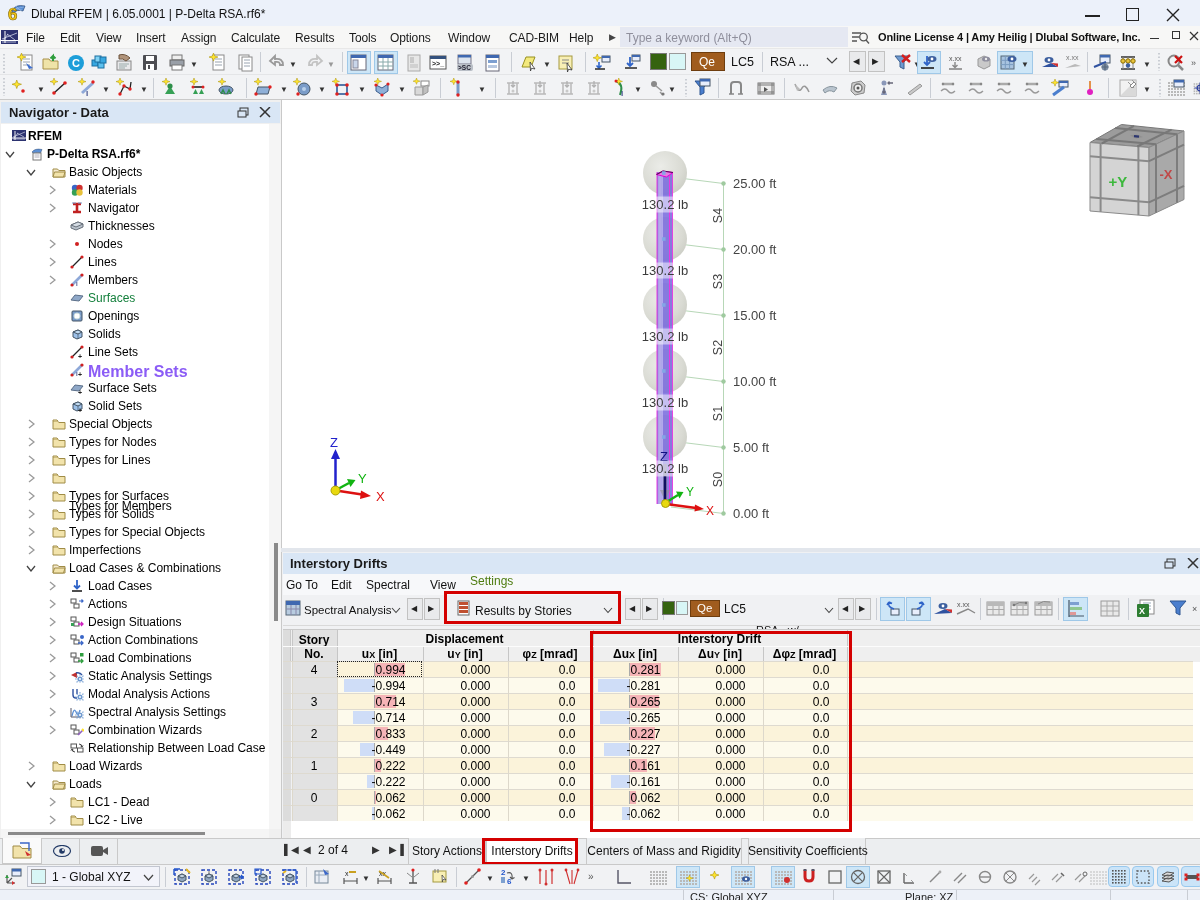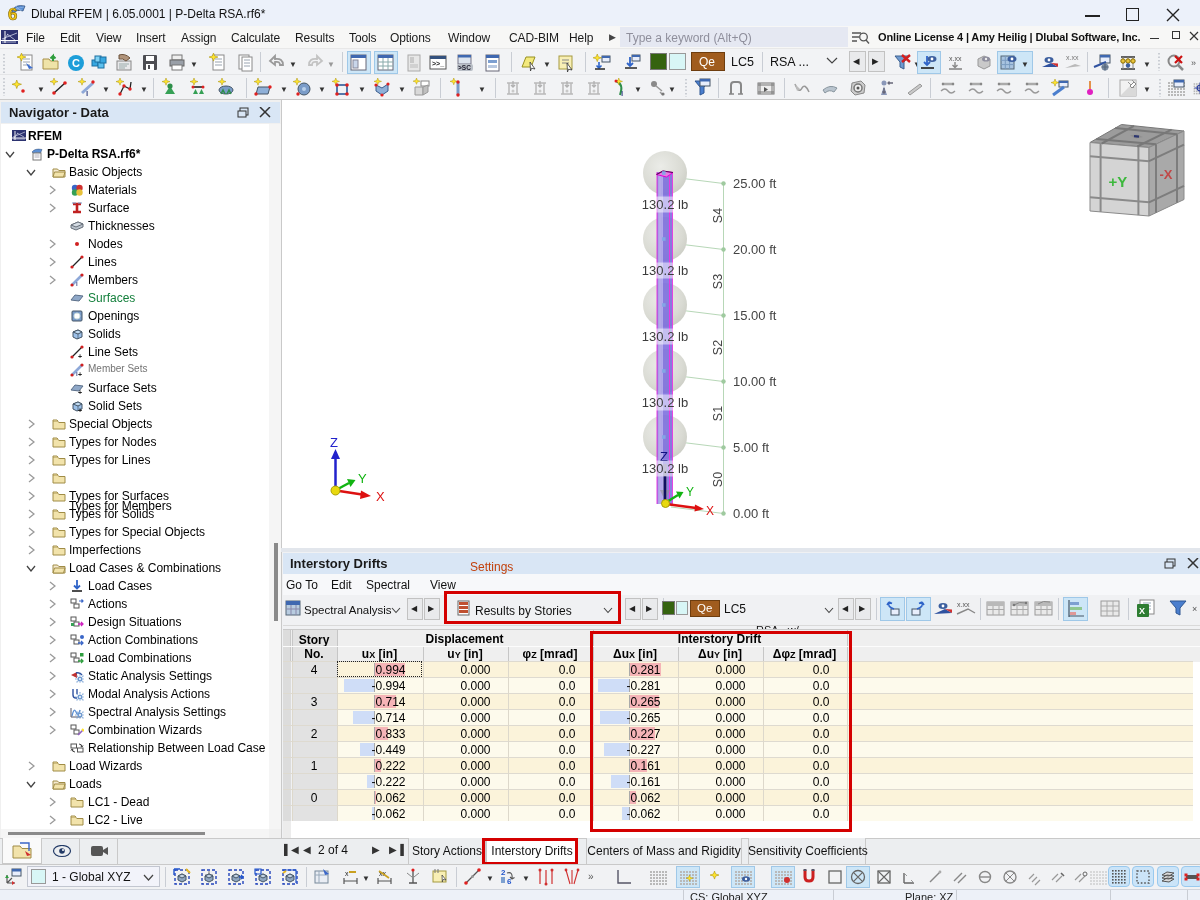--- a/index.html
+++ b/index.html
@@ -762,21 +762,21 @@
     <circle cx="9.5" cy="9.5" r="3.2" fill="#e8c23a"></circle>
   </svg>
 <div class="txt" style="left:88px;top:183px;font-size:12px;font-weight:normal;color:#000">Materials</div>
 <svg class="ab" style="left:48px;top:203px" width="8" height="10">
     <path d="M2 1 L7 5 L2 9" stroke="#9a9a9a" stroke-width="1.3" fill="none"></path>
   </svg>
 <svg class="ab" style="left:70px;top:201px" width="14" height="14" viewBox="0 0 14 14">
     <path d="M3 3 h8 M3 11 h8 M7 3 v8" stroke="#c02020" stroke-width="2.6"></path>
     <path d="M2 2 h4 M8 2 h4" stroke="#7a9cc8" stroke-width="1"></path>
   </svg>
-<div class="txt" style="left:88px;top:201px;font-size:12px;font-weight:normal;color:#000">Surface</div>
+<div class="txt" style="left:88px;top:201px;font-size:12px;font-weight:normal;color:#000">Navigator</div>
 <svg class="ab" style="left:70px;top:219px" width="14" height="14" viewBox="0 0 14 14">
     <path d="M1 6 L8 3 L13 5 L13 8 L6 11 L1 9 Z" fill="#b9c2cc" stroke="#68707a"></path>
     <path d="M1 6 L8 3 L13 5 L6 8 Z" fill="#d5dce4" stroke="#68707a"></path>
   </svg>
 <div class="txt" style="left:88px;top:219px;font-size:12px;font-weight:normal;color:#000">Thicknesses</div>
 <svg class="ab" style="left:48px;top:239px" width="8" height="10">
     <path d="M2 1 L7 5 L2 9" stroke="#9a9a9a" stroke-width="1.3" fill="none"></path>
   </svg>
 <svg class="ab" style="left:70px;top:237px" width="14" height="14" viewBox="0 0 14 14">
     <circle cx="7" cy="7" r="2" fill="#d02020"></circle>
@@ -823,21 +823,21 @@
     <text x="8" y="14" font-size="7" font-weight="bold" fill="#222">+</text>
   </svg>
 <div class="txt" style="left:88px;top:345px;font-size:12px;font-weight:normal;color:#000">Line Sets</div>
 <svg class="ab" style="left:70px;top:363px" width="14" height="14" viewBox="0 0 14 14">
     <path d="M2 12 L12 2" stroke="#8ea8d8" stroke-width="2.6"></path>
     <circle cx="2" cy="12" r="1.6" fill="#d02020"></circle>
     <circle cx="12" cy="2" r="1.6" fill="#d02020"></circle>
     <text x="6" y="13" font-size="6" fill="#44518e" font-weight="bold">I</text>
     <text x="8" y="14" font-size="7" font-weight="bold" fill="#222">+</text>
   </svg>
-<div class="txt" style="left:88px;top:363px;font-size:10px;font-weight:normal;color:#737373">Member Sets</div>
+<div class="txt" style="left:88px;top:363px;font-size:16px;font-weight:bold;color:#8b5cf6">Member Sets</div>
 <svg class="ab" style="left:70px;top:381px" width="14" height="14" viewBox="0 0 14 14">
     <path d="M1 9 L5 4 L13 5 L9 10 Z" fill="#8fa8c8" stroke="#5a6e88"></path>
     <text x="8" y="14" font-size="7" font-weight="bold" fill="#222">+</text>
   </svg>
 <div class="txt" style="left:88px;top:381px;font-size:12px;font-weight:normal;color:#000">Surface Sets</div>
 <svg class="ab" style="left:70px;top:399px" width="14" height="14" viewBox="0 0 14 14">
     <path d="M3 5 L8 3 L12 5 L12 10 L7 12 L3 10 Z" fill="#9cc0e8" stroke="#456"></path>
     <path d="M3 5 L8 3 L12 5 L8 7 Z" fill="#c2dbf2" stroke="#456"></path>
     <path d="M8 7 L8 12" stroke="#456" stroke-width="0.7"></path>
     <text x="8" y="14" font-size="7" font-weight="bold" fill="#222">+</text>
@@ -1182,21 +1182,21 @@
     <rect x="1" y="4" width="8" height="6" fill="#d9e6f5" stroke="#333"></rect>
   </svg>
 <svg class="ab" style="left:1187px;top:558px" width="12" height="11">
     <path d="M1 0 L11 10 M11 0 L1 10" stroke="#333" stroke-width="1.5"></path>
   </svg>
 <div class="ab" style="left:283px;top:574px;width:917px;height:21px;background:#f7f8fa"></div>
 <div class="txt" style="left:286px;top:578px;font-size:12px;color:#111">Go To</div>
 <div class="txt" style="left:331px;top:578px;font-size:12px;color:#111">Edit</div>
 <div class="txt" style="left:366px;top:578px;font-size:12px;color:#111">Spectral</div>
 <div class="txt" style="left:430px;top:578px;font-size:12px;color:#111">View</div>
-<div class="txt" style="left:470px;top:560px;font-size:12px;color:#c2410c">Settings</div>
+<div class="txt" style="left:470px;top:574px;font-size:12px;color:#4d7c0f">Settings</div>
 <div class="ab" style="left:283px;top:595px;width:917px;height:31px;background:#f0f1f3;border-bottom:1px solid #d9d9d9"></div>
 <svg class="ab" style="left:285px;top:600px" width="16" height="16" viewBox="0 0 16 16">
     <rect x="1" y="1" width="14" height="14" fill="#b8cce0" stroke="#567"></rect>
     <rect x="1" y="1" width="14" height="4" fill="#3f68b0"></rect>
     <path d="M1 9h14M6 5v10M11 5v10" stroke="#88a"></path>
   </svg>
 <div class="txt" style="left:304px;top:604px;font-size:11.5px;color:#111">Spectral Analysis</div>
 <svg class="ab" style="left:391px;top:607px" width="10" height="7">
     <path d="M1 1 L5 5.5 L9 1" stroke="#444" stroke-width="1.1" fill="none"></path>
   </svg>

